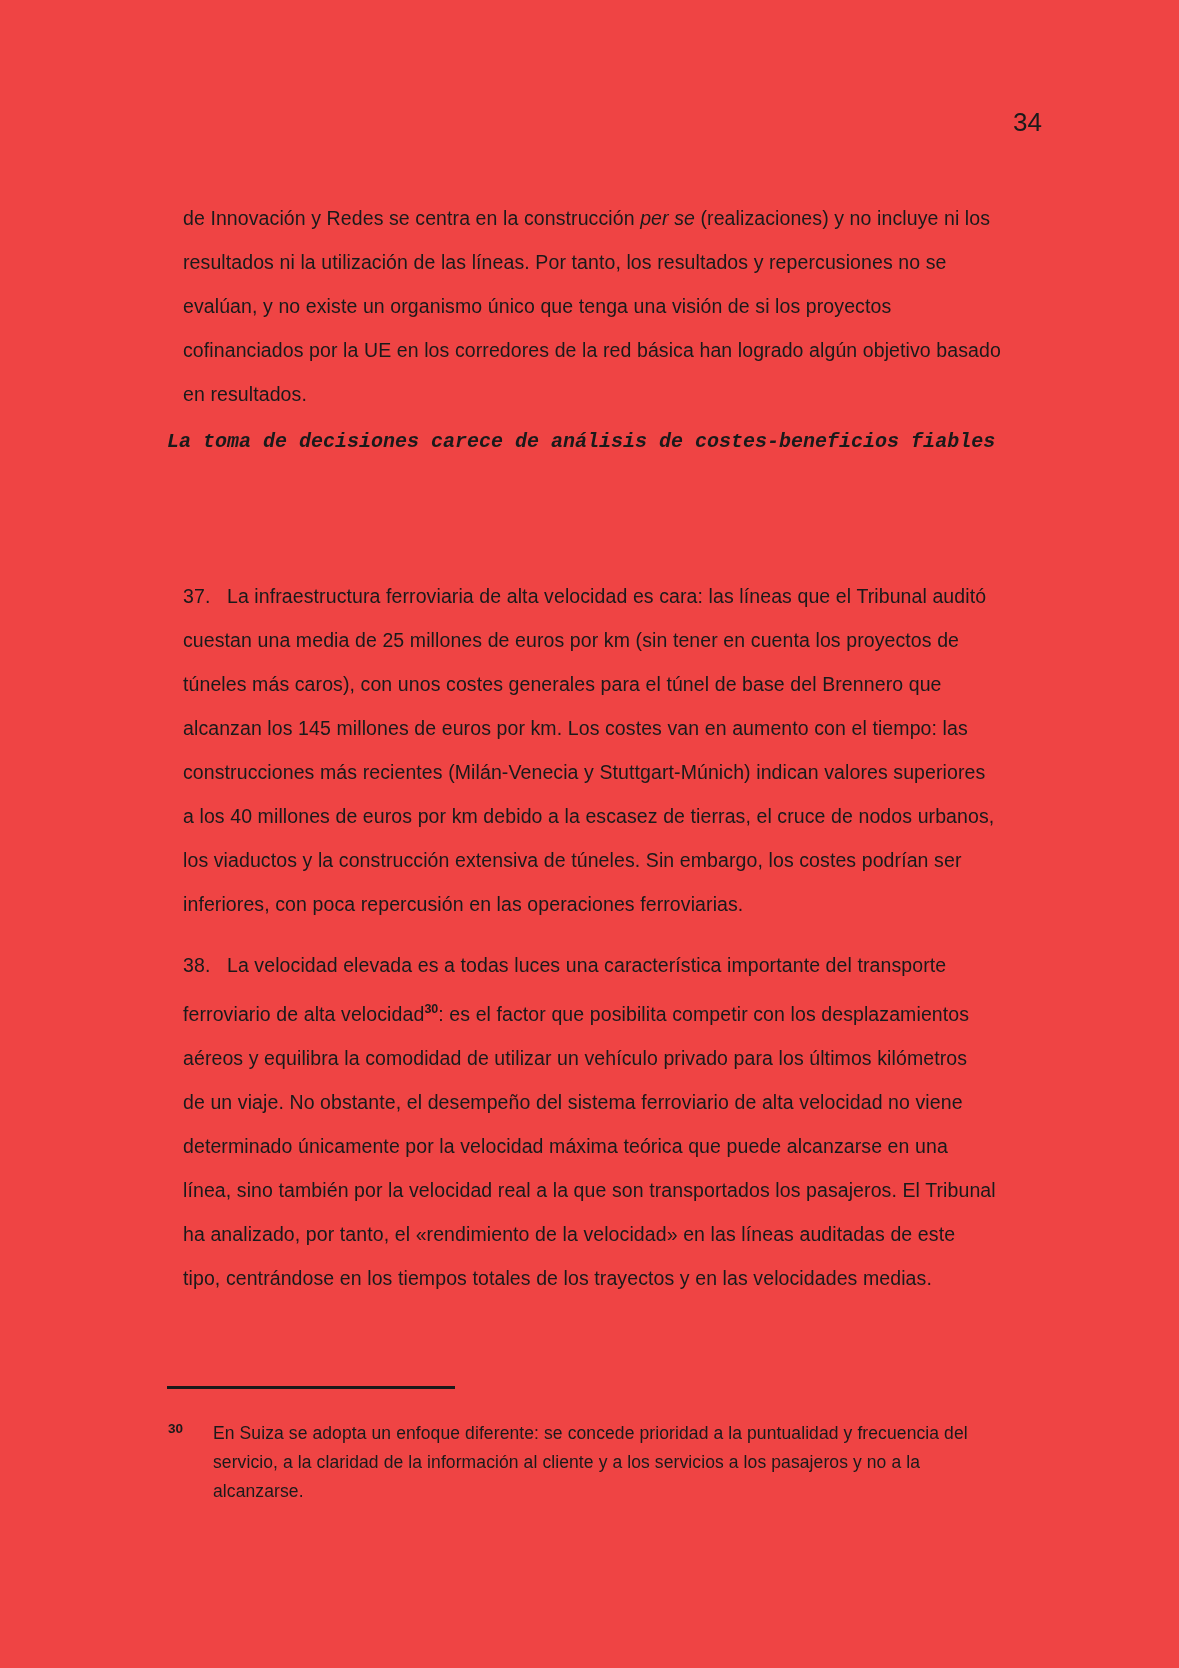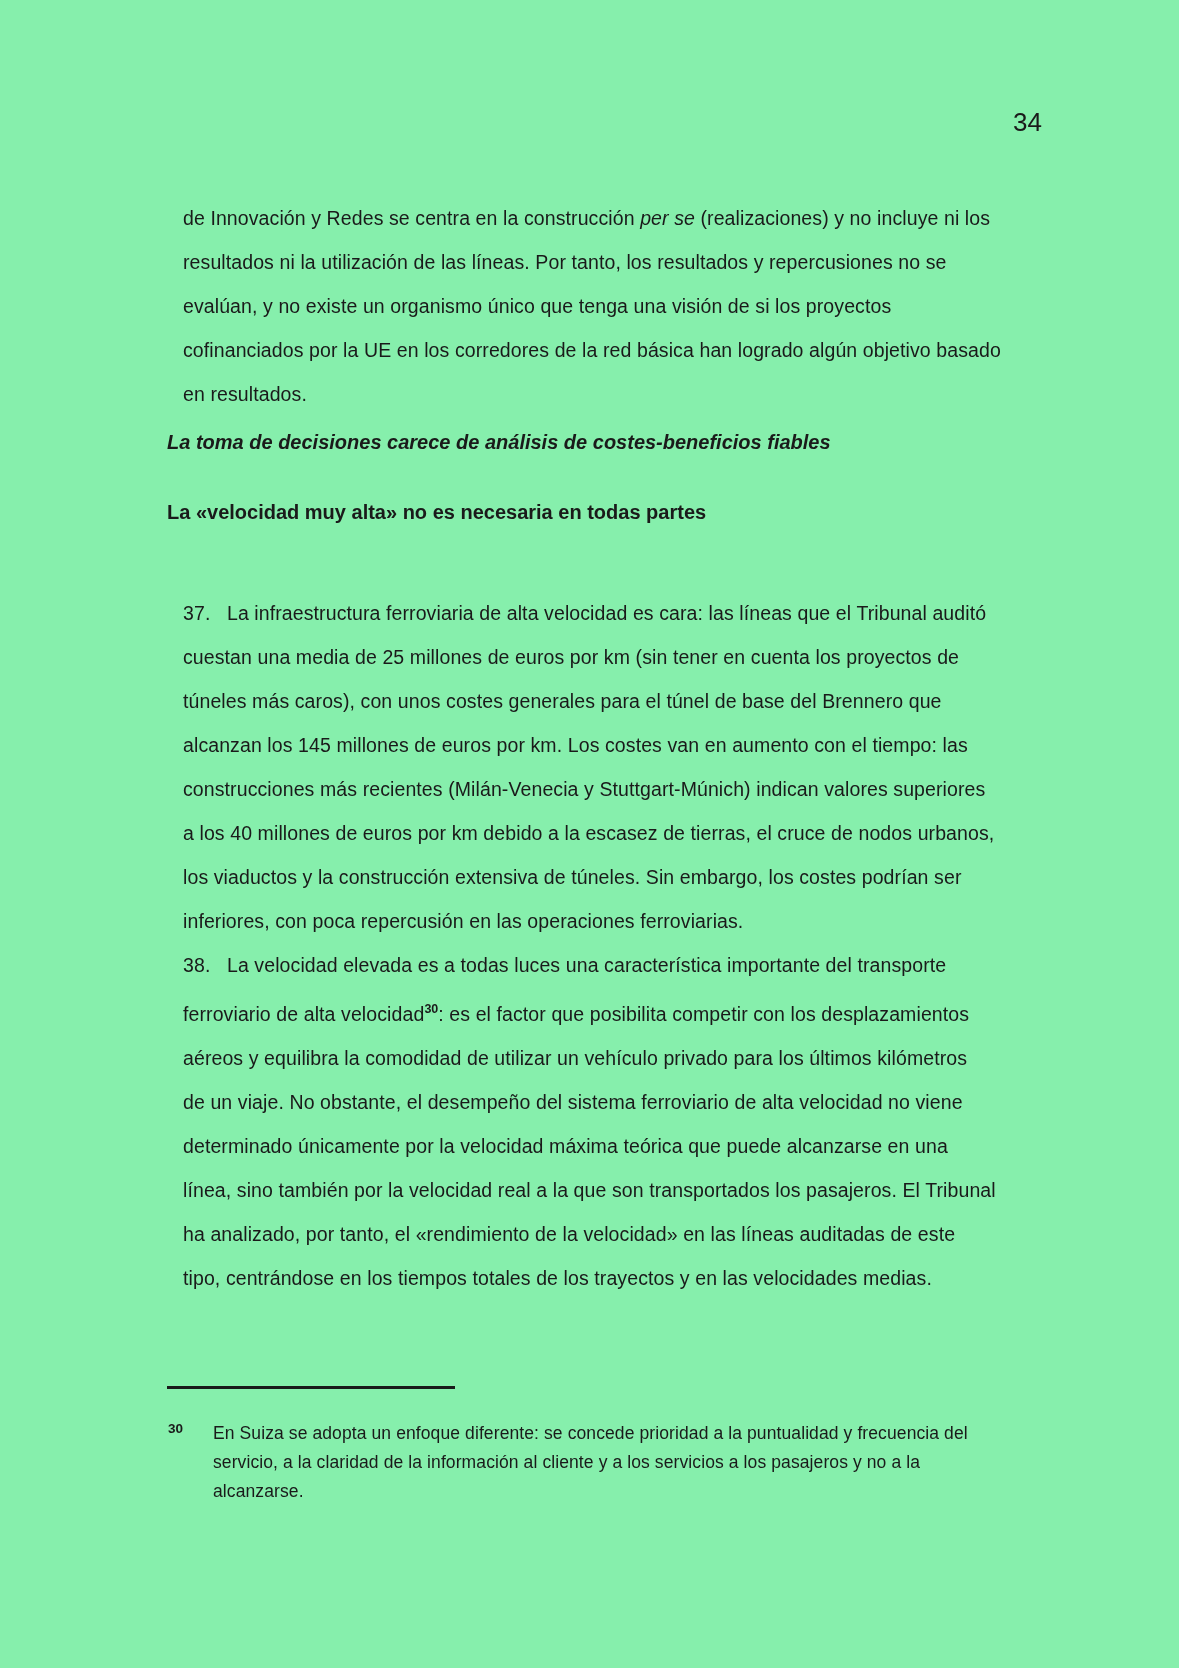--- a/index.html
+++ b/index.html
@@ -5,21 +5,21 @@
   html, body {
     margin: 0;
     padding: 0;
     background: #e8e8e8;
   }
   .page {
     position: relative;
     width: 1179px;
     height: 1668px;
     margin: 0 auto;
-    background: #86efac;
+    background: #ef4444;
     font-family: "Liberation Sans", "DejaVu Sans", sans-serif;
     color: #1a1a1a;
     overflow: hidden;
   }
   .page-number {
     position: absolute;
     top: 108px;
     right: 137px;
     font-size: 26px;
     line-height: 1.1;
@@ -39,20 +39,21 @@
   }
   .heading {
     margin: 0;
     font-size: 20px;
     line-height: 44px;
     font-weight: bold;
     white-space: pre-line;
   }
   .heading.italic {
     font-style: italic;
+    font-family: Liberation Mono, monospace;
   }
   .fn-ref {
     font-weight: bold;
     font-size: 12.5px;
     vertical-align: 8px;
     letter-spacing: 0;
   }
   .footnote-separator {
     position: absolute;
     left: 167px;
@@ -91,23 +92,22 @@
   <div class="page-number">34</div>
 
   <p class="block body-text" style="top:180px;"><span>de Innovación y Redes se centra en la construcción </span><em>per se</em><span> (realizaciones) y no incluye ni los
 resultados ni la utilización de las líneas. Por tanto, los resultados y repercusiones no se
 evalúan, y no existe un organismo único que tenga una visión de si los proyectos
 cofinanciados por la UE en los corredores de la red básica han logrado algún objetivo basado
 en resultados.</span></p>
 
   <h2 class="block heading italic" style="top:420px;">La toma de decisiones carece de análisis de costes-beneficios fiables</h2>
 
-  <h3 class="block heading" style="top:490px;">La «velocidad muy alta» no es necesaria en todas partes</h3>
 
-  <p class="block body-text" style="top:575px;">37.&nbsp;&nbsp;&nbsp;La infraestructura ferroviaria de alta velocidad es cara: las líneas que el Tribunal auditó
+  <p class="block body-text" style="top:558px;">37.&nbsp;&nbsp;&nbsp;La infraestructura ferroviaria de alta velocidad es cara: las líneas que el Tribunal auditó
 cuestan una media de 25 millones de euros por km (sin tener en cuenta los proyectos de
 túneles más caros), con unos costes generales para el túnel de base del Brennero que
 alcanzan los 145 millones de euros por km. Los costes van en aumento con el tiempo: las
 construcciones más recientes (Milán-Venecia y Stuttgart-Múnich) indican valores superiores
 a los 40 millones de euros por km debido a la escasez de tierras, el cruce de nodos urbanos,
 los viaductos y la construcción extensiva de túneles. Sin embargo, los costes podrían ser
 inferiores, con poca repercusión en las operaciones ferroviarias.</p>
 
   <p class="block body-text" style="top:927px;"><span>38.&nbsp;&nbsp;&nbsp;La velocidad elevada es a todas luces una característica importante del transporte
 ferroviario de alta velocidad</span><sup class="fn-ref">30</sup><span>: es el factor que posibilita competir con los desplazamientos

